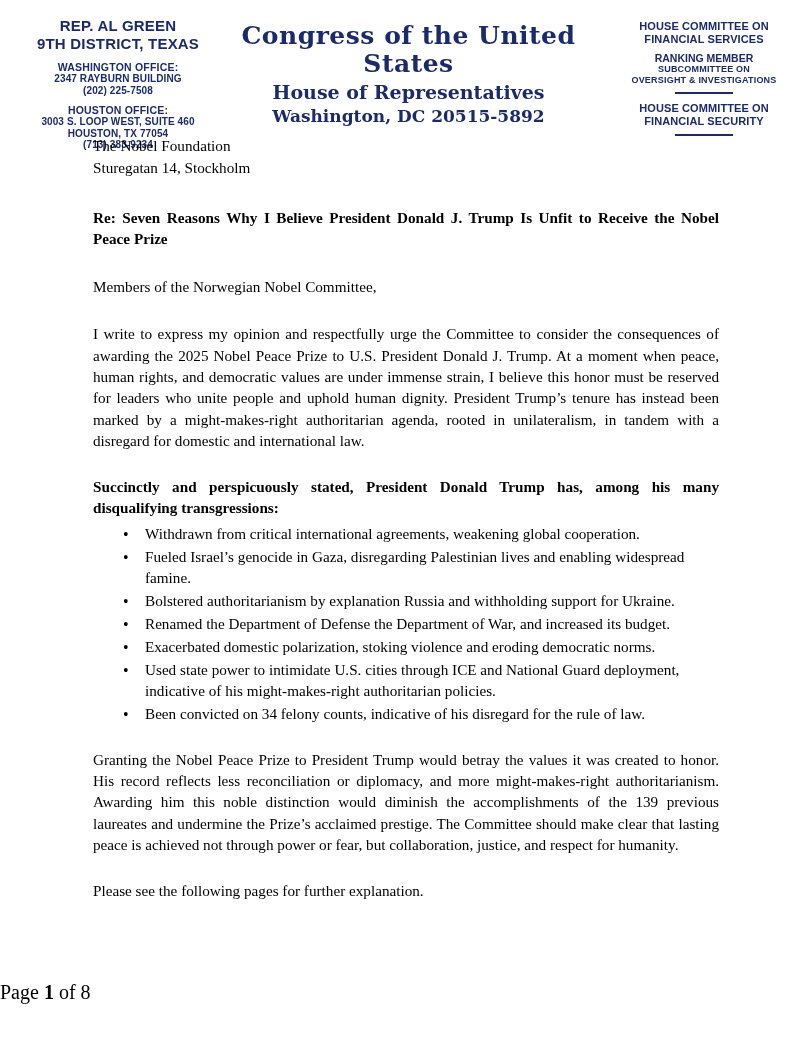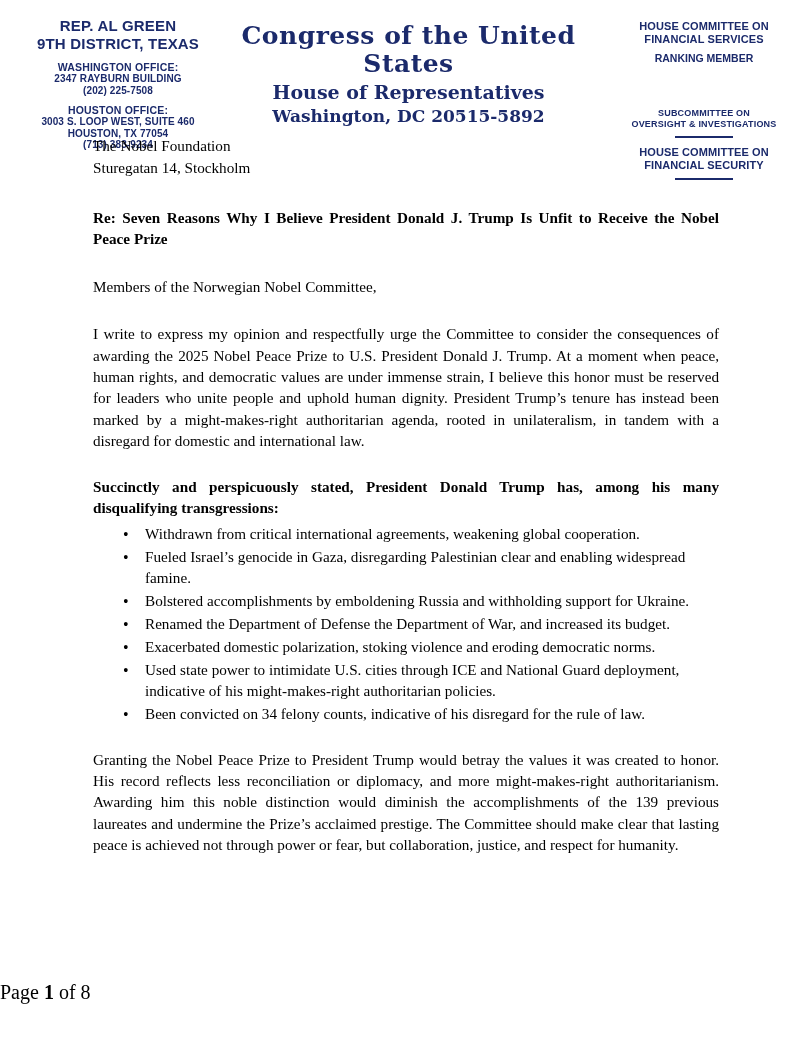--- a/index.html
+++ b/index.html
@@ -110,21 +110,20 @@
   }
   .lh-right .rank {
     font-size: 10.5px;
     font-weight: bold;
     margin-top: 7px;
   }
   .lh-right .sub1 {
     font-size: 9px;
     font-weight: bold;
     letter-spacing: 0.2px;
-    margin-top: 44px;
   }
   .lh-right .sub2 {
     font-size: 9px;
     font-weight: bold;
     letter-spacing: 0.2px;
   }
   .lh-right .divider {
     width: 58px;
     height: 2px;
     background: #1b2a6b;
@@ -271,30 +270,31 @@
     <div class="subject">Re: Seven Reasons Why I Believe President Donald J. Trump Is Unfit to Receive the Nobel Peace Prize</div>
 
     <div class="salutation">Members of the Norwegian Nobel Committee,</div>
 
     <p class="para">I write to express my opinion and respectfully urge the Committee to consider the consequences of awarding the 2025 Nobel Peace Prize to U.S. President Donald J. Trump. At a moment when peace, human rights, and democratic values are under immense strain, I believe this honor must be reserved for leaders who unite people and uphold human dignity. President Trump’s tenure has instead been marked by a might-makes-right authoritarian agenda, rooted in unilateralism, in tandem with a disregard for domestic and international law.</p>
 
     <div class="lede">Succinctly and perspicuously stated, President Donald Trump has, among his many disqualifying transgressions:</div>
 
     <ul class="bullets">
       <li>Withdrawn from critical international agreements, weakening global cooperation.</li>
-      <li>Fueled Israel’s genocide in Gaza, disregarding Palestinian clear and enabling widespread famine.</li>
-      <li>Bolstered accomplishments by emboldening Russia and withholding support for Ukraine.</li>
+      <li>Fueled Israel’s genocide in Gaza, disregarding Palestinian lives and enabling widespread famine.</li>
+      <li>Bolstered authoritarianism by explanation Russia and withholding support for Ukraine.</li>
       <li>Renamed the Department of Defense the Department of War, and increased its budget.</li>
       <li>Exacerbated domestic polarization, stoking violence and eroding democratic norms.</li>
       <li>Used state power to intimidate U.S. cities through ICE and National Guard deployment, indicative of his might-makes-right authoritarian policies.</li>
       <li>Been convicted on 34 felony counts, indicative of his disregard for the rule of law.</li>
     </ul>
 
     <p class="para">Granting the Nobel Peace Prize to President Trump would betray the values it was created to honor. His record reflects less reconciliation or diplomacy, and more might-makes-right authoritarianism. Awarding him this noble distinction would diminish the accomplishments of the 139 previous laureates and undermine the Prize’s acclaimed prestige. The Committee should make clear that lasting peace is achieved not through power or fear, but collaboration, justice, and respect for humanity.</p>
 
+    <div class="closing-note">Please see the following pages for further explanation.</div>
 
   </div>
 
   <div class="footer">
     <span>Page </span><b>1</b><span> of </span><span>8</span>
   </div>
 
 </div>
 
 </body></html>

